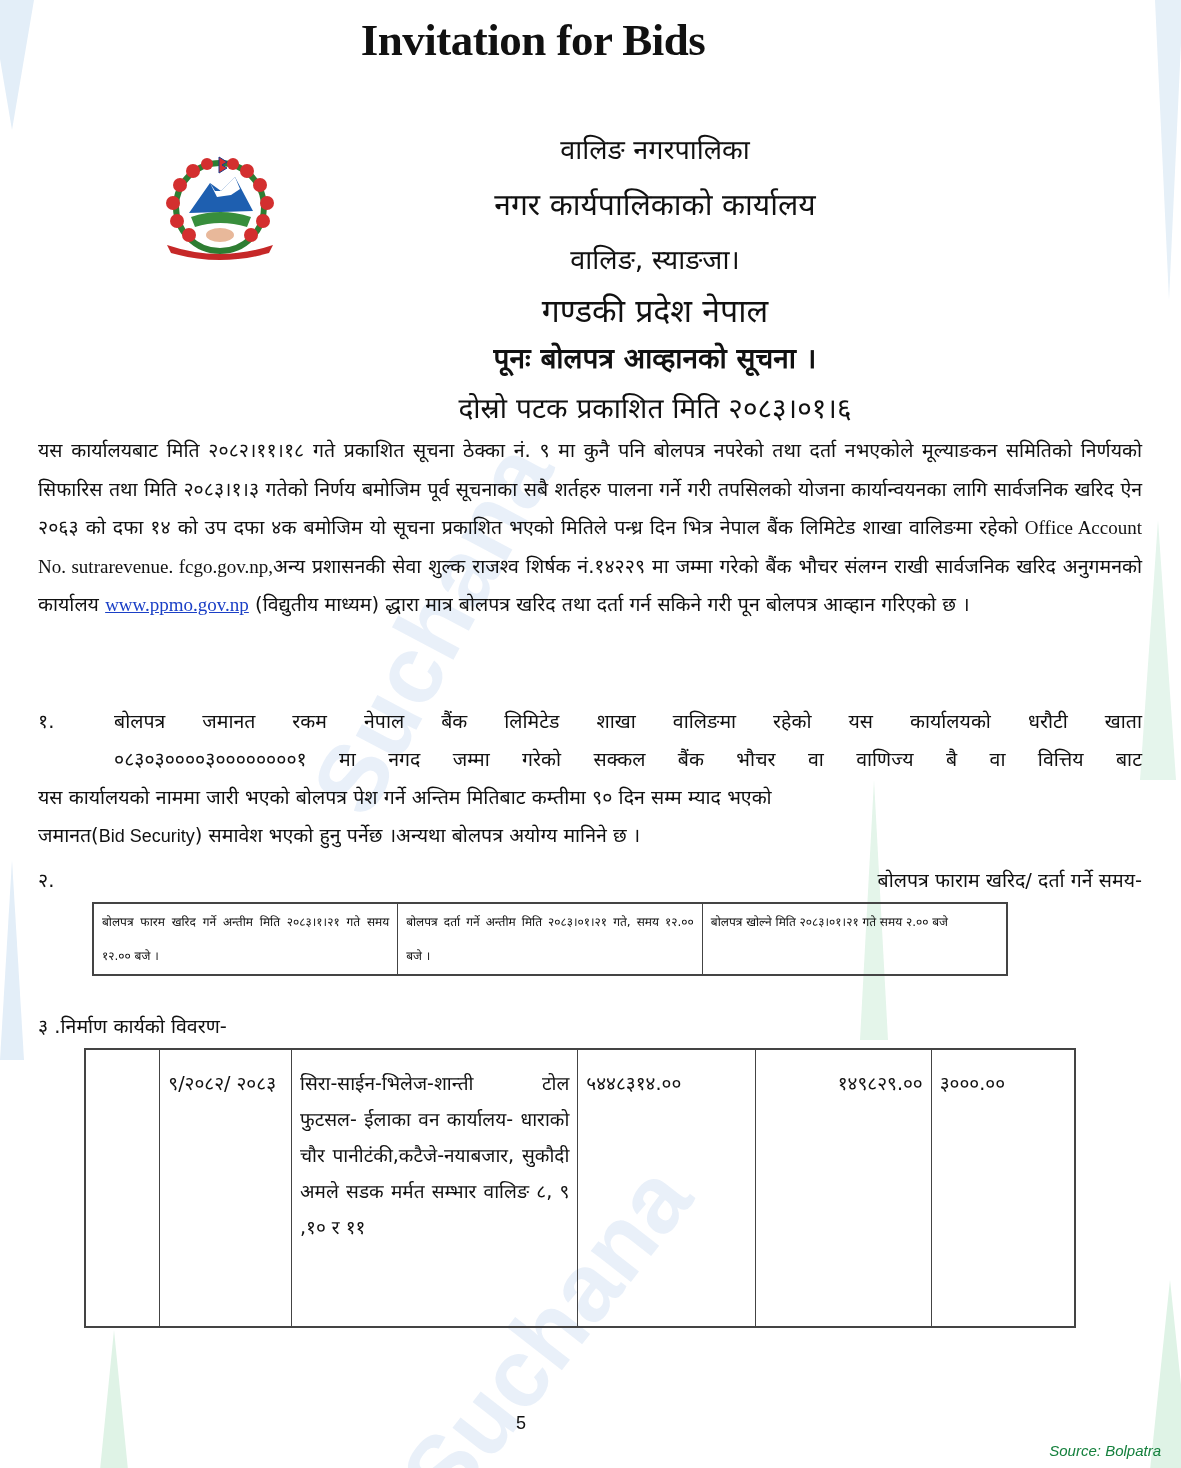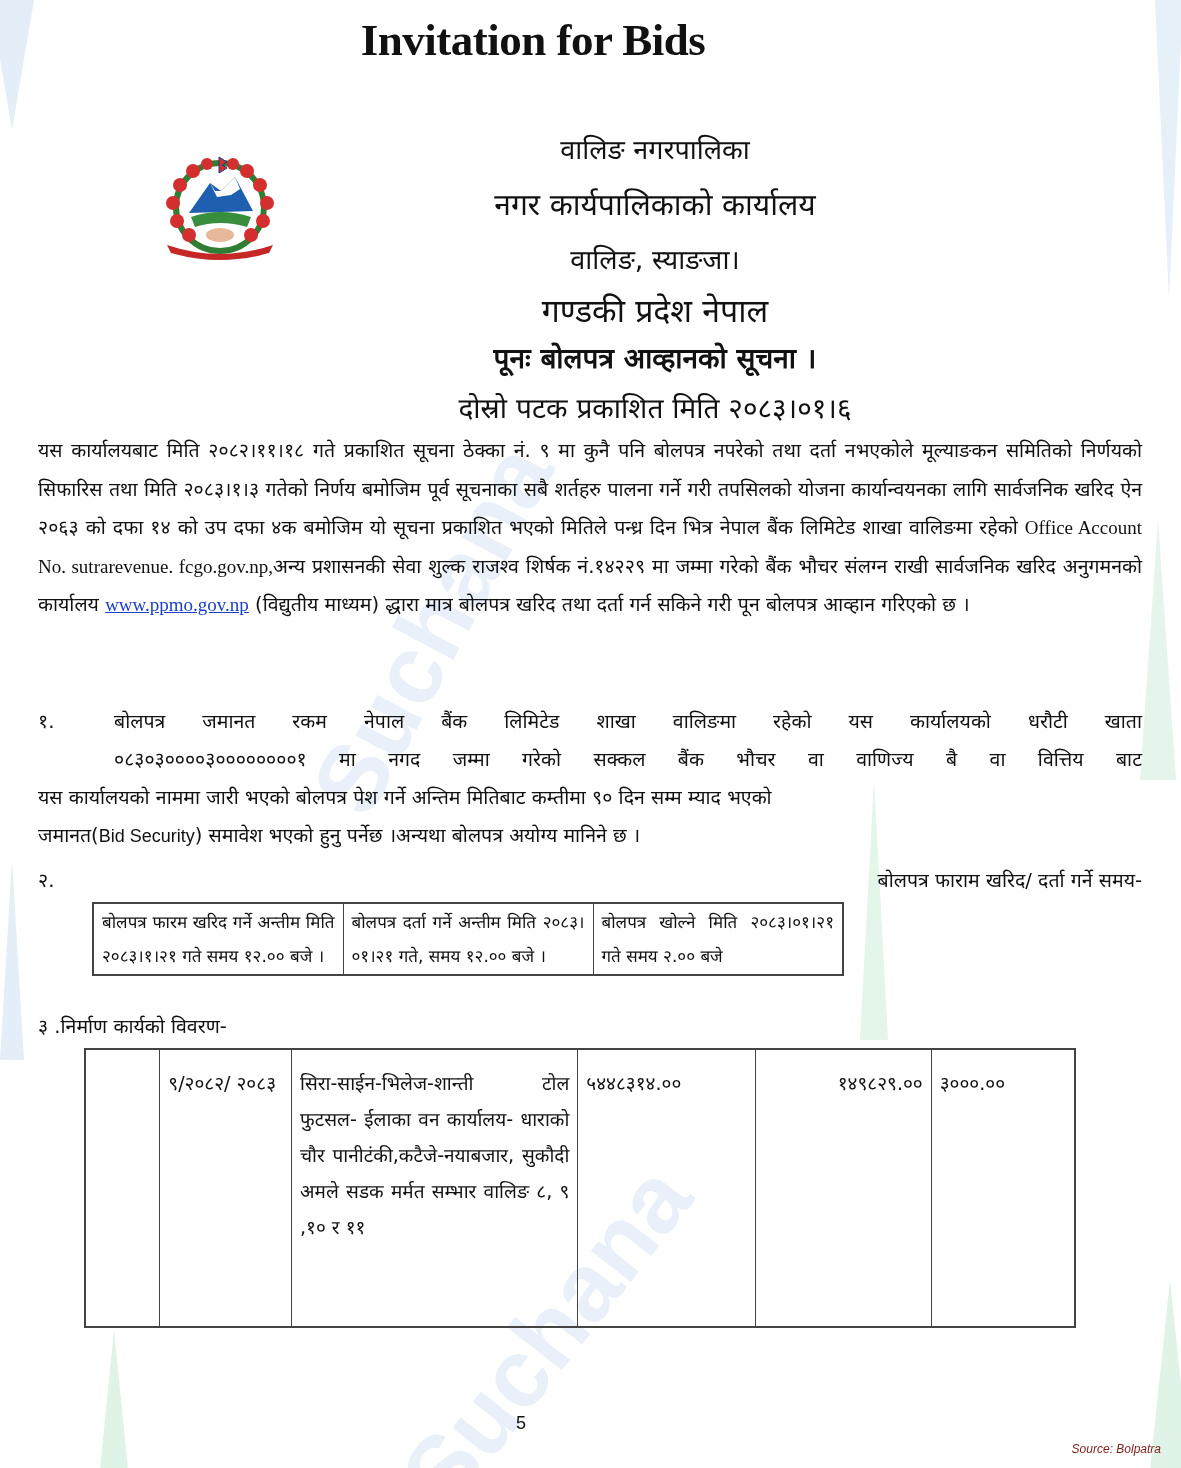--- a/index.html
+++ b/index.html
@@ -55,37 +55,37 @@
 
   .para { position: absolute; left: 38px; width: 1104px;
     font-size: 19.5px; line-height: 38.5px; text-align: justify; }
   .para a { color: #1a3fc6; text-decoration: underline; }
   .en { font-family: "Liberation Serif", serif; font-size: 19px; }
 
   .item { position: absolute; left: 38px; width: 1104px; font-size: 19.5px; line-height: 38px; }
   .item .num { position: absolute; left: 0; }
   .indent { padding-left: 76px; text-align: right; }
 
-  table.t2 { position: absolute; left: 92px; top: 902px; width: 752px;
-    border-collapse: collapse; font-size: 17px; border: 2px solid #444; }
+  table.t2 { position: absolute; left: 92px; top: 902px; width: 916px;
+    border-collapse: collapse; font-size: 12px; border: 2px solid #444; }
   table.t2 td { border: 1px solid #444; vertical-align: top; padding: 1px 8px;
     line-height: 34px; text-align: justify; width: 33.3%; }
 
   table.t3 { position: absolute; left: 84px; top: 1048px; width: 992px;
     border-collapse: collapse; font-size: 19px; border: 2px solid #444; }
   table.t3 th, table.t3 td { border: 1px solid #444; vertical-align: top; line-height: 36px; }
   table.t3 th { font-weight: normal; text-align: center; padding: 4px 6px; height: 98px; }
   table.t3 td { padding: 15px 8px; height: 246px; }
   .proj { text-align: justify; }
   .num-right { text-align: right; }
 
   .page-num { position: absolute; left: 516px; top: 1413px; font-size: 18px;
     font-family: "Liberation Sans", sans-serif; }
-  .source { position: absolute; right: 20px; top: 1442px; font-size: 12px; font-style: italic;
-    font-family: "Liberation Sans", sans-serif; color: #7f1d1d; }
+  .source { position: absolute; right: 20px; top: 1442px; font-size: 15px; font-style: italic;
+    font-family: "Liberation Sans", sans-serif; color: #15803d; }
 </style>
 </head>
 <body>
 
 <div class="wm wm-tri-left"></div>
 <div class="wm wm-tri-r1"></div>
 <div class="wm wm-tri-r2"></div>
 <div class="wm wm-tri-r3"></div>
 <div class="wm wm-tri-m1"></div>
 <div class="wm wm-tri-l2"></div>

